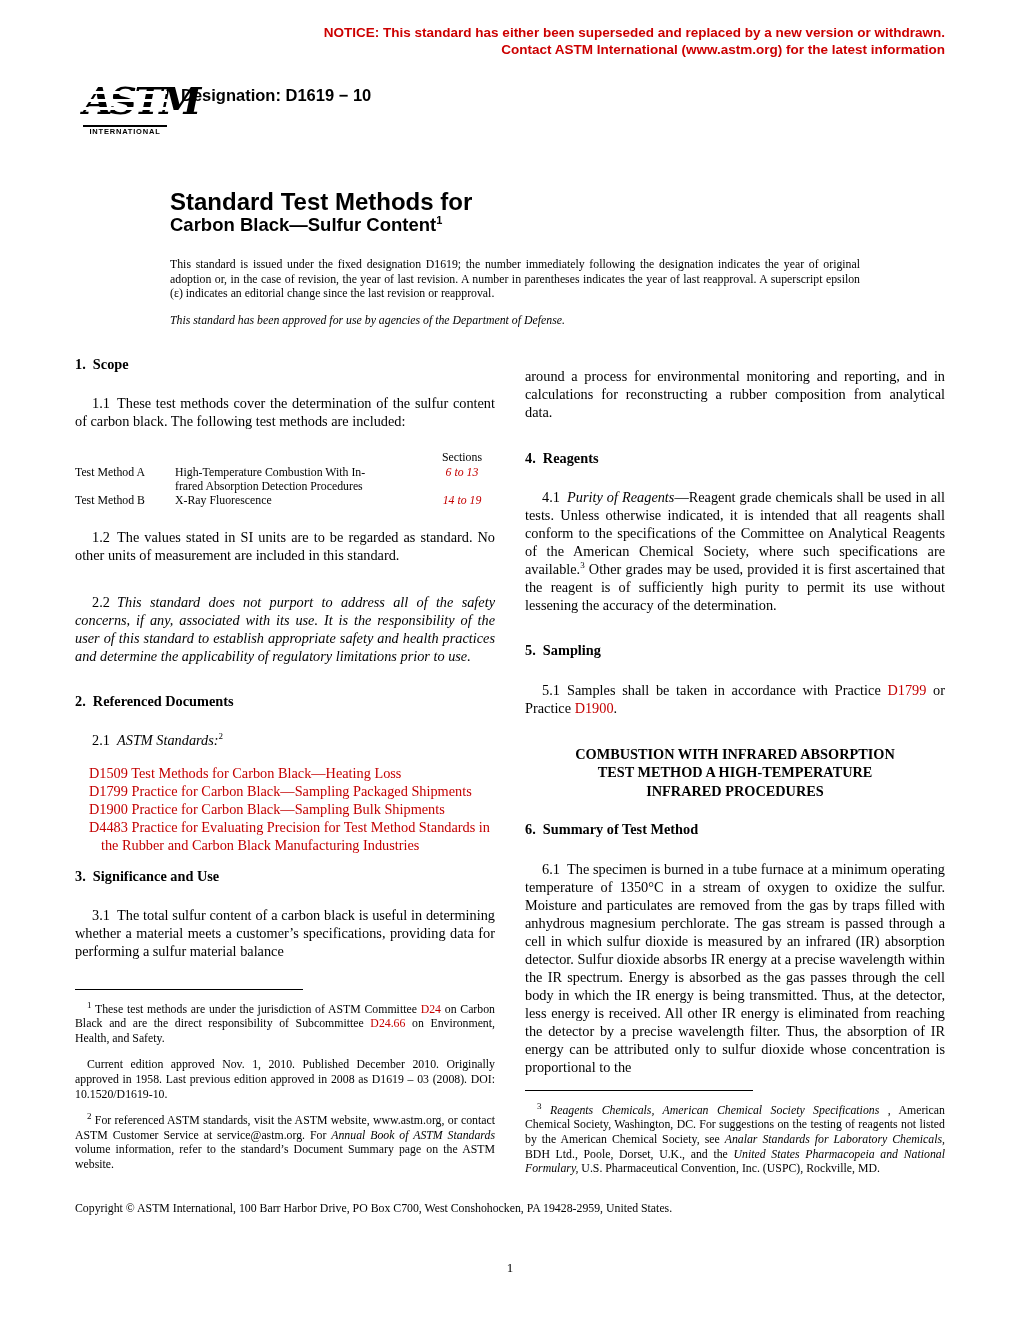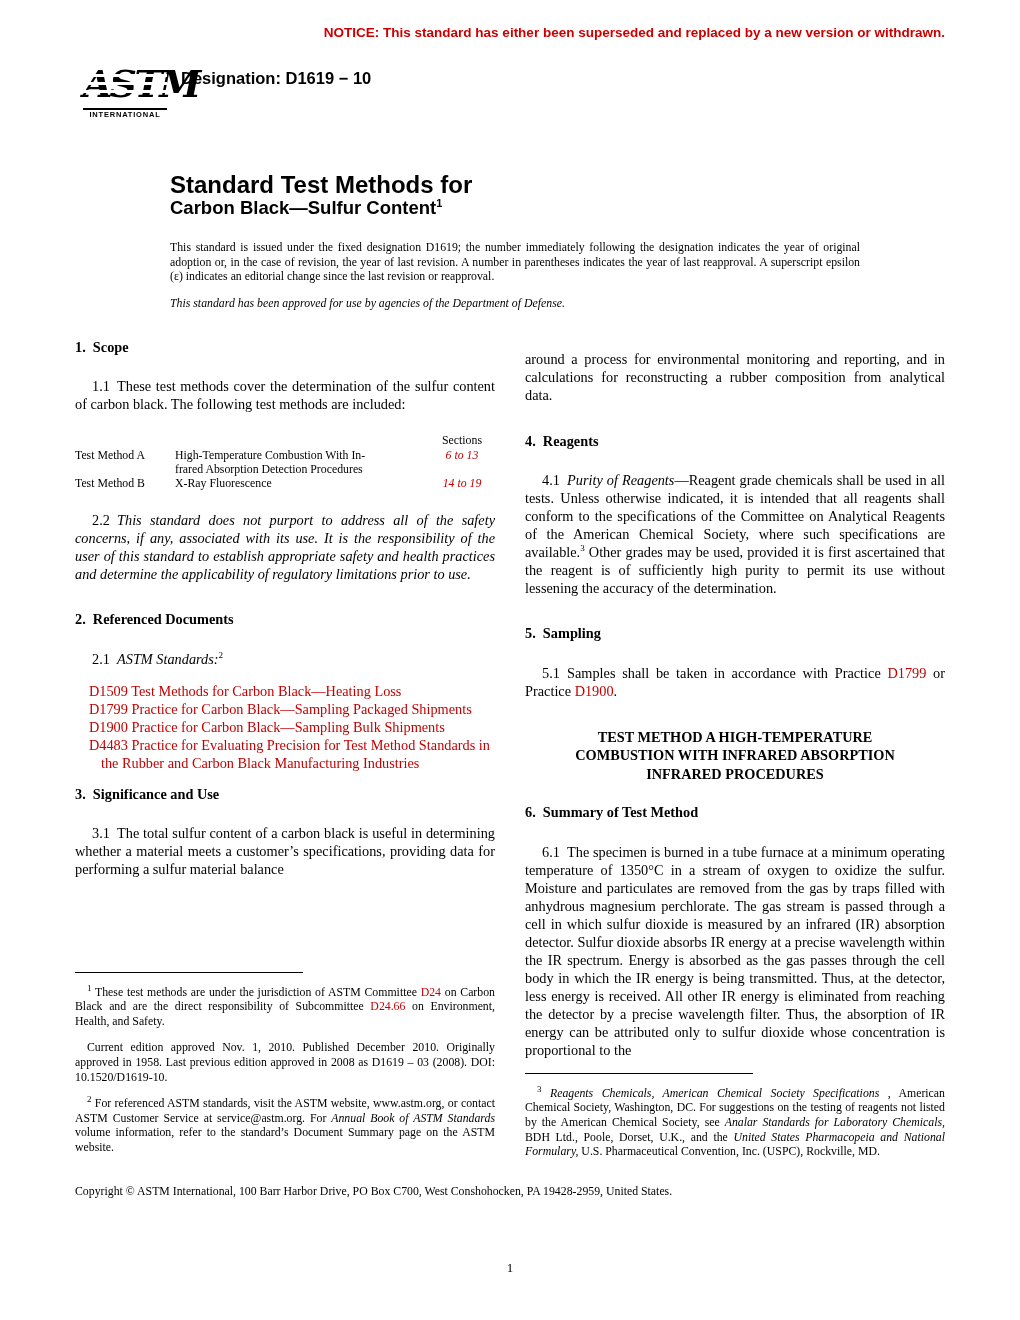--- a/index.html
+++ b/index.html
@@ -65,20 +65,21 @@
   .copyright { margin-top:18px; font-size:11.8px; text-align:left; }
   .pageno { position:absolute; left:0; right:0; bottom:44px; text-align:center; font-size:13px; }
 </style>
 </head>
 <body>
 
 <div class="page">
 
   <div class="notice">
     <div>NOTICE: This standard has either been superseded and replaced by a new version or withdrawn.</div>
+    <div>Contact ASTM International (www.astm.org) for the latest information</div>
   </div>
 
   <div class="header-row">
     <div class="logo">
       <div class="logo-astm">
         <span>ASTM</span>
         <span class="stripe s1"></span>
         <span class="stripe s2"></span>
         <span class="stripe s3"></span>
       </div>
@@ -119,20 +120,21 @@
         </div>
         <div class="mt-grid">
           <div>Test Method B</div>
           <div>
             <div>X-Ray Fluorescence</div>
           </div>
           <div class="mt-sec redlink">14 to 19</div>
         </div>
       </div>
 
+      <p class="body-p">1.2 The values stated in SI units are to be regarded as standard. No other units of measurement are included in this standard.</p>
       <p class="body-p"><span>2.2 </span><span class="it">This standard does not purport to address all of the safety concerns, if any, associated with its use. It is the responsibility of the user of this standard to establish appropriate safety and health practices and determine the applicability of regulatory limitations prior to use.</span></p>
 
       <div class="sec-heading">2. Referenced Documents</div>
       <p class="body-p"><span>2.1 </span><span class="it">ASTM Standards:</span><sup>2</sup></p>
 
       <div class="ref-item"><span class="redlink">D1509</span><span class="red"> Test Methods for Carbon Black—Heating Loss</span></div>
       <div class="ref-item"><span class="redlink">D1799</span><span class="red"> Practice for Carbon Black—Sampling Packaged Shipments</span></div>
       <div class="ref-item"><span class="redlink">D1900</span><span class="red"> Practice for Carbon Black—Sampling Bulk Shipments</span></div>
       <div class="ref-item"><span class="redlink">D4483</span><span class="red"> Practice for Evaluating Precision for Test Method Standards in the Rubber and Carbon Black Manufacturing Industries</span></div>
 
@@ -150,22 +152,22 @@
     <div class="col">
       <p class="body-p-noindent">around a process for environmental monitoring and reporting, and in calculations for reconstructing a rubber composition from analytical data.</p>
 
       <div class="sec-heading">4. Reagents</div>
       <p class="body-p"><span>4.1 </span><span class="it">Purity of Reagents</span><span>—Reagent grade chemicals shall be used in all tests. Unless otherwise indicated, it is intended that all reagents shall conform to the specifications of the Committee on Analytical Reagents of the American Chemical Society, where such specifications are available.</span><sup>3</sup><span> Other grades may be used, provided it is first ascertained that the reagent is of sufficiently high purity to permit its use without lessening the accuracy of the determination.</span></p>
 
       <div class="sec-heading">5. Sampling</div>
       <p class="body-p"><span>5.1 Samples shall be taken in accordance with Practice </span><span class="redlink">D1799</span><span> or Practice </span><span class="redlink">D1900</span><span>.</span></p>
 
       <div class="method-a-heading">
+        <div>COMBUSTION WITH INFRARED ABSORPTION</div>
         <div>TEST METHOD A HIGH-TEMPERATURE</div>
-        <div>COMBUSTION WITH INFRARED ABSORPTION</div>
         <div>INFRARED PROCEDURES</div>
       </div>
 
       <div class="sec-heading">6. Summary of Test Method</div>
       <p class="body-p">6.1 The specimen is burned in a tube furnace at a minimum operating temperature of 1350°C in a stream of oxygen to oxidize the sulfur. Moisture and particulates are removed from the gas by traps filled with anhydrous magnesium perchlorate. The gas stream is passed through a cell in which sulfur dioxide is measured by an infrared (IR) absorption detector. Sulfur dioxide absorbs IR energy at a precise wavelength within the IR spectrum. Energy is absorbed as the gas passes through the cell body in which the IR energy is being transmitted. Thus, at the detector, less energy is received. All other IR energy is eliminated from reaching the detector by a precise wavelength filter. Thus, the absorption of IR energy can be attributed only to sulfur dioxide whose concentration is proportional to the</p>
 
       <div class="footnotes">
         <div class="fn-rule"></div>
         <p class="fn-p"><sup>3</sup><span class="it"> Reagents Chemicals, American Chemical Society Specifications</span><span> , American Chemical Society, Washington, DC. For suggestions on the testing of reagents not listed by the American Chemical Society, see </span><span class="it">Analar Standards for Laboratory Chemicals,</span><span> BDH Ltd., Poole, Dorset, U.K., and the </span><span class="it">United States Pharmacopeia and National Formulary,</span><span> U.S. Pharmaceutical Convention, Inc. (USPC), Rockville, MD.</span></p>
       </div>

